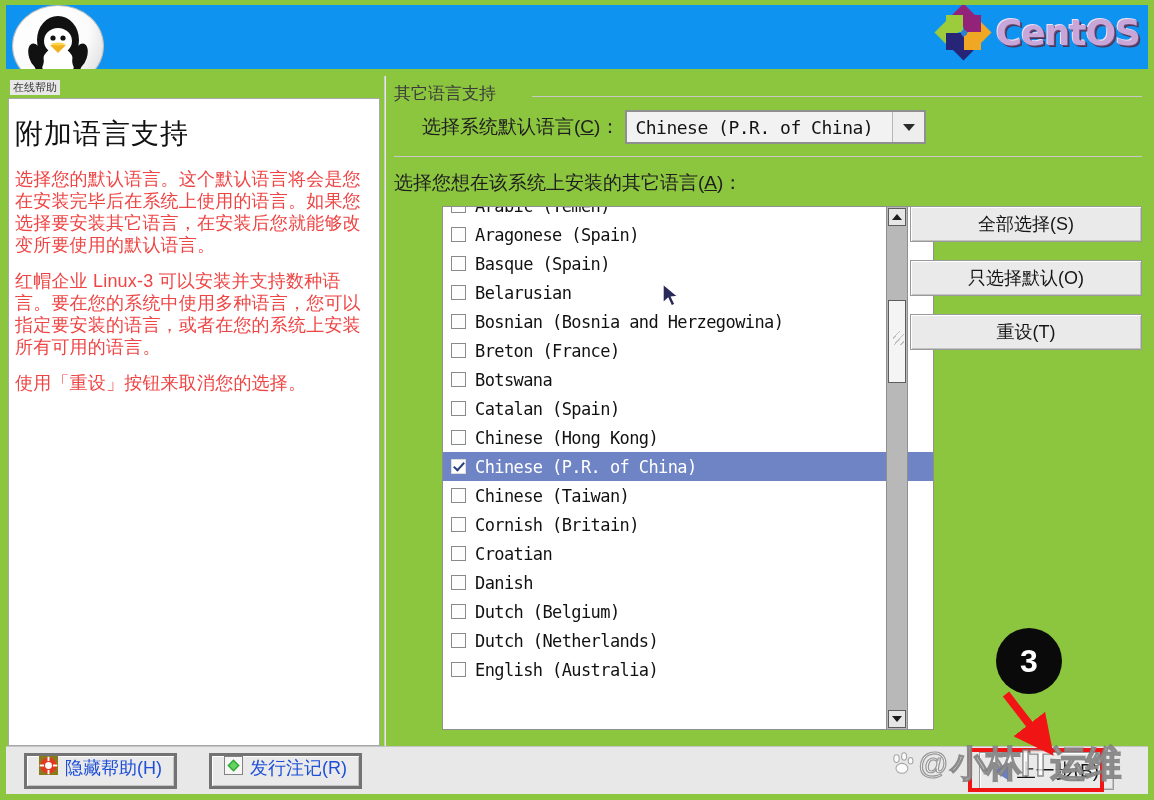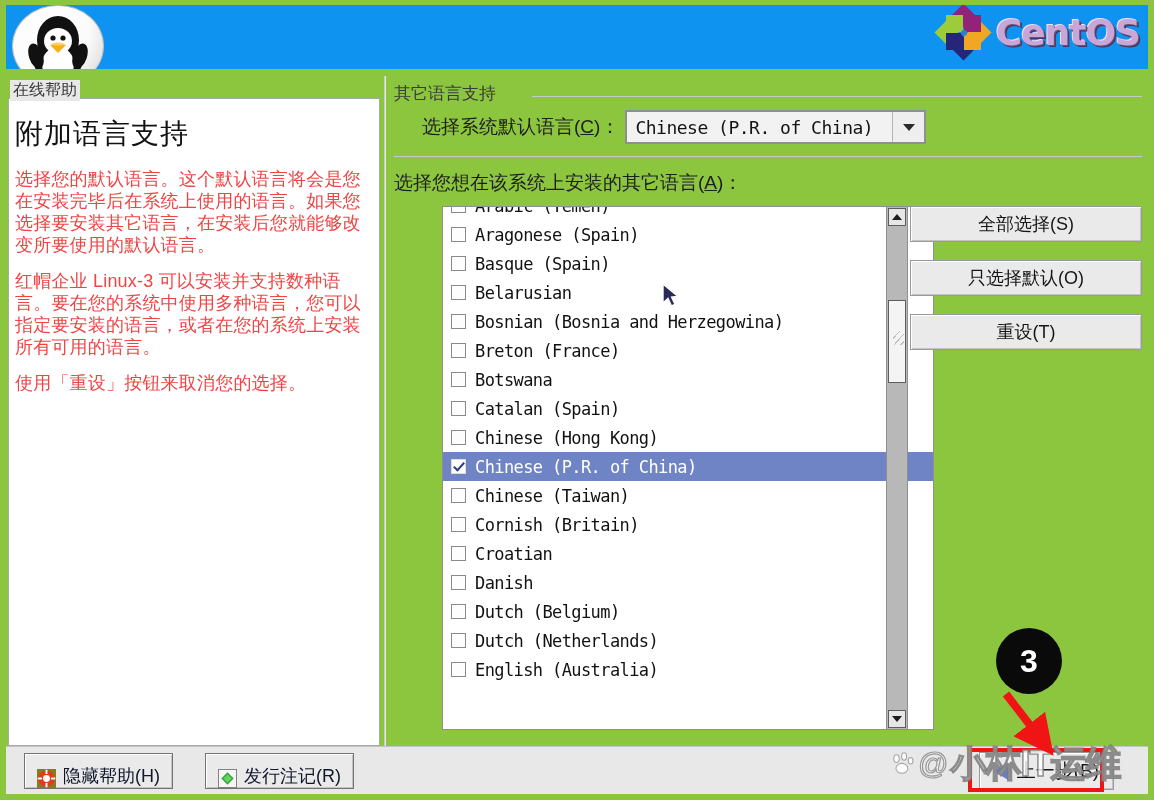--- a/index.html
+++ b/index.html
@@ -60,21 +60,21 @@
     background: radial-gradient(circle at 35% 30%, #ffffff 0%, #fbfbfb 55%, #dedede 85%, #c8c8c8 100%);
     border: 1px solid #c0c0c0;
     overflow: hidden;
   }
   .tux-svg { position: absolute; left: 10px; top: 4px; }
 
   
   .help-label {
     position: absolute;
     left: 10px; top: 80px;
-    font-size: 16px;
+    font-size: 11px;
     color: #3b3b3b;
     background: #e8e8e8;
     padding: 0 3px;
     z-index: 3;
   }
   .help-frame {
     position: absolute;
     left: 8px; top: 98px;
     width: 372px; height: 648px;
     border: 1px solid #a9a9a9;
@@ -296,28 +296,28 @@
     left: 6px; right: 6px; bottom: 6px;
     height: 48px;
     background: #e8e8e8;
     border-top: 1px solid #c4c4c4;
     display: flex;
     align-items: center;
   }
   .btn-icon {
     height: 36px;
     background: #eaeaea;
-    border: 1px solid #737373;
+    border: 3px solid #737373;
     box-shadow: inset 1px 1px 0 #ffffff, inset -1px -1px 0 #c3c3c3;
     display: flex;
-    align-items: flex-end;
+    align-items: flex-start;
     gap: 7px;
     padding: 0 12px;
     font-size: 18px;
-    color: #0f172a;
+    color: #1d4ed8;
     cursor: default;
   }
   .ic { width: 19px; height: 19px; flex: 0 0 auto; }
   .spacer { flex: 1; }
 
   .nav-btn {
     height: 38px;
     background: #eaeaea;
     border: 1px solid #9a9a9a;
     box-shadow: inset 1px 1px 0 #ffffff, inset -1px -1px 0 #c3c3c3;

